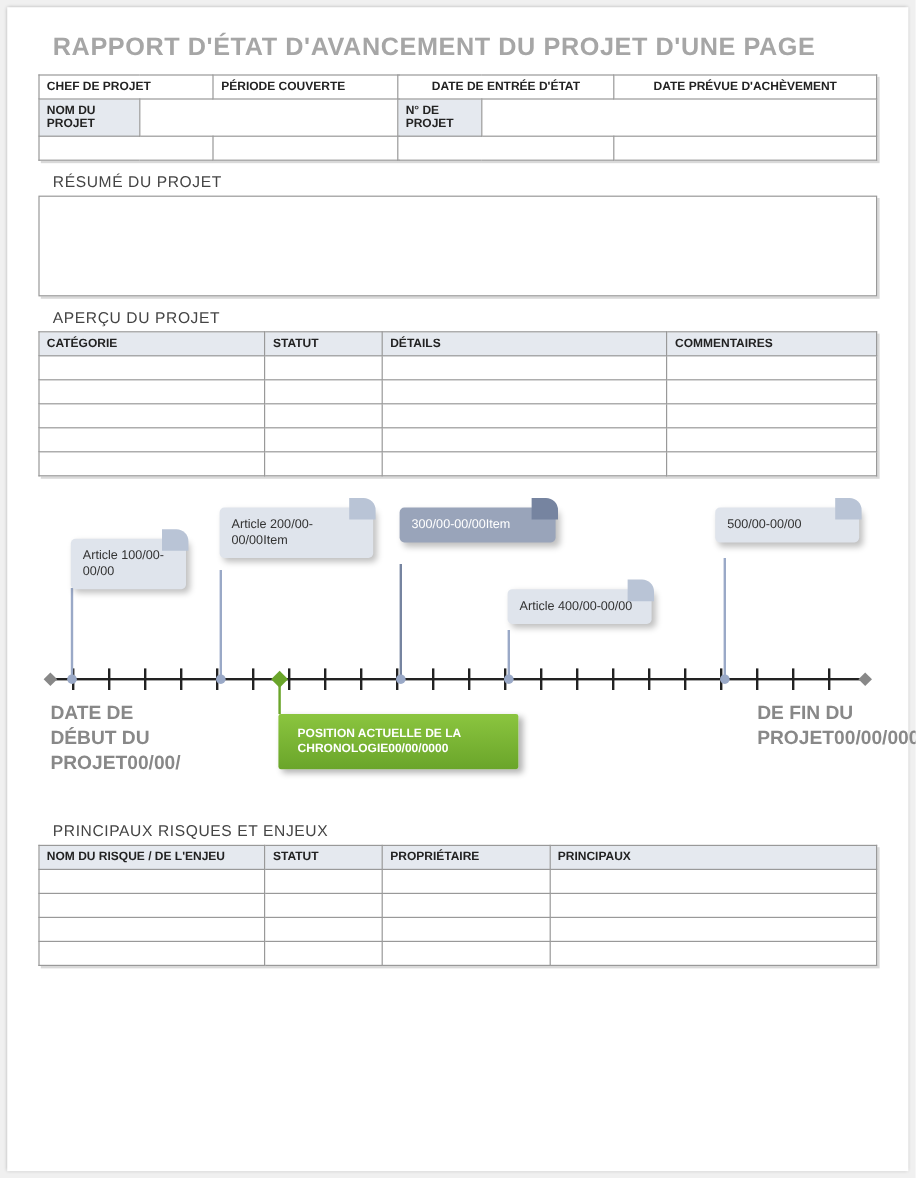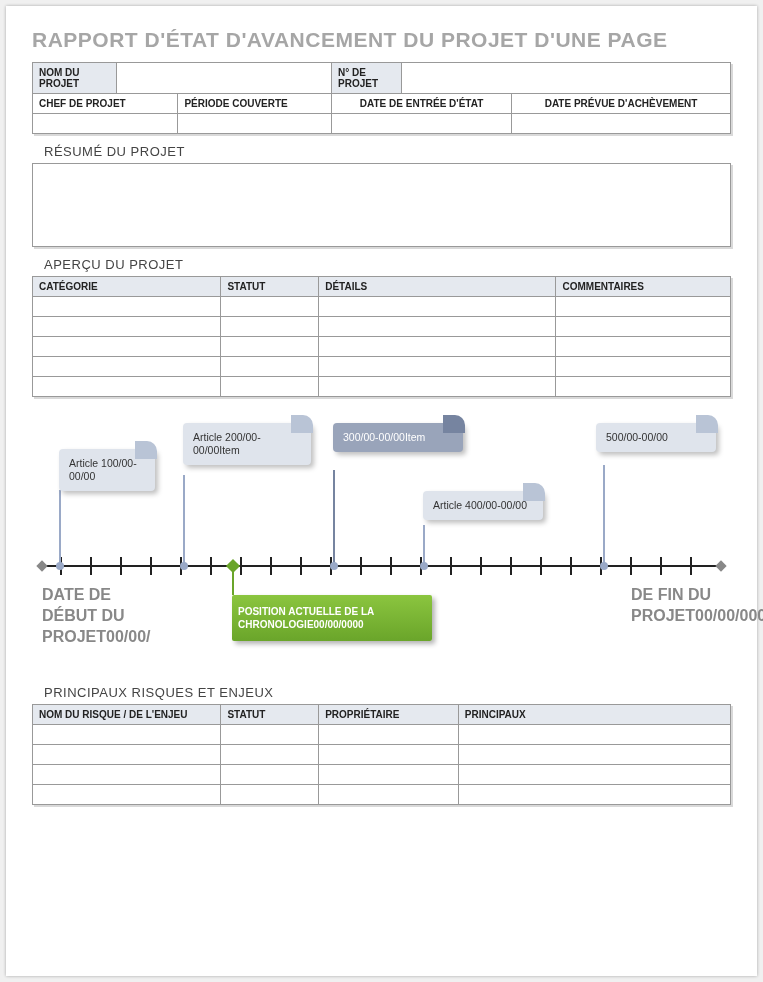--- a/index.html
+++ b/index.html
@@ -17,20 +17,21 @@
     height: 970px;
     box-shadow: 0 0 3px rgba(0,0,0,0.3);
     padding: 22px 26px;
   }
   h1.page-title {
     font-size: 21px;
     font-weight: bold;
     color: #a6a6a6;
     letter-spacing: 0.5px;
     margin-bottom: 10px;
+    margin-left: 12px;
   }
   .section-title {
     font-size: 13px;
     font-weight: normal;
     color: #444;
     letter-spacing: 0.5px;
     margin: 10px 0 4px 12px;
     text-transform: uppercase;
   }
   table {
@@ -132,21 +133,21 @@
   }
   .tl-start-label { left: 10px; text-align: left; }
   .tl-end-label { right: 10px; text-align: left; }
   .tl-pos {
     position: absolute;
     top: 180px;
     background: linear-gradient(#8bc53f, #6aa52a);
     color: #fff;
     font-size: 10px;
     font-weight: bold;
-    padding: 10px 6px;
+    padding: 10px 16px;
     border-radius: 2px;
     box-shadow: 3px 3px 5px rgba(0,0,0,0.3);
     width: 200px;
     line-height: 1.3;
   }
   .tl-pos-stem {
     position: absolute;
     width: 2px;
     background: #6aa52a;
     top: 151px;
@@ -165,30 +166,30 @@
 </head>
 <body>
 
 <div class="page">
 
   <h1 class="page-title">RAPPORT D'ÉTAT D'AVANCEMENT DU PROJET D'UNE PAGE</h1>
 
   <table>
     <tbody>
         <tr>
+      <th colspan="2" style="background:#fff;" class="">CHEF DE PROJET</th>
+      <th colspan="2" style="background:#fff;">PÉRIODE COUVERTE</th>
+      <th colspan="2" style="background:#fff;" class="center">DATE DE ENTRÉE D'ÉTAT</th>
+      <th style="background:#fff;" class="center">DATE PRÉVUE D'ACHÈVEMENT</th>
+    </tr>
+    <tr>
       <th style="width:12%;">NOM DU PROJET</th>
       <td colspan="3"></td>
       <th style="width:10%;">N° DE PROJET</th>
       <td colspan="2"></td>
-    </tr>
-    <tr>
-      <th colspan="2" style="background:#fff;" class="">CHEF DE PROJET</th>
-      <th colspan="2" style="background:#fff;">PÉRIODE COUVERTE</th>
-      <th colspan="2" style="background:#fff;" class="center">DATE DE ENTRÉE D'ÉTAT</th>
-      <th style="background:#fff;" class="center">DATE PRÉVUE D'ACHÈVEMENT</th>
     </tr>
     <tr>
       <td colspan="2"></td>
       <td colspan="2"></td>
       <td colspan="2"></td>
       <td></td>
     </tr>
   </tbody>
     </table>
 

